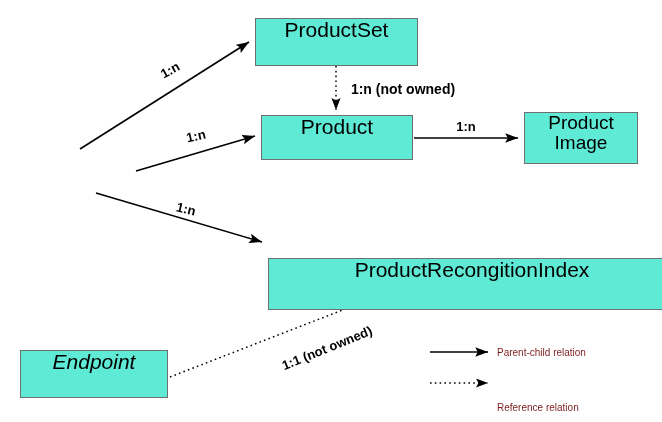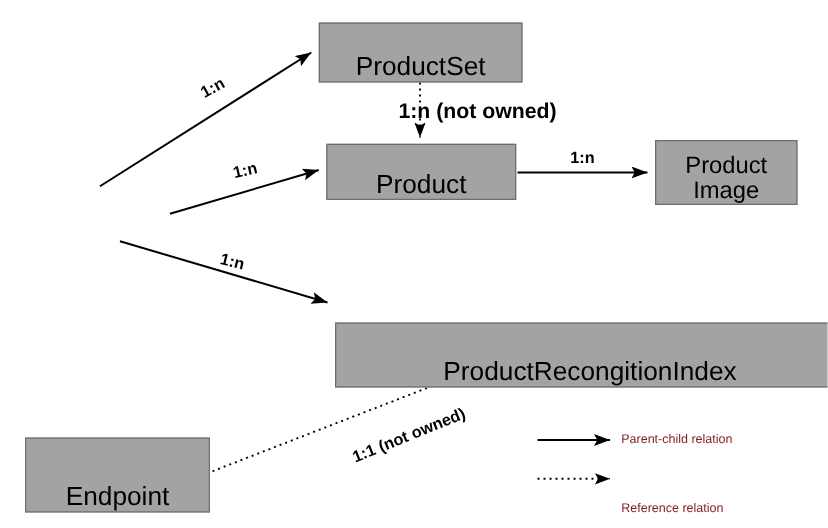--- a/index.html
+++ b/index.html
@@ -23,24 +23,24 @@
   }
   svg.canvas {
     position: absolute;
     left: 0; top: 0;
     width: 662px;
     height: 422px;
   }
   .node {
     position: absolute;
     box-sizing: border-box;
-    background: #a3a3a3;
+    background: #5eead4;
     border: 1.5px solid #6f6f6f;
     display: flex;
-    align-items: flex-end;
+    align-items: flex-start;
     justify-content: center;
     text-align: center;
     line-height: 1.05;
     color: #000;
     z-index: 3;
   }
   .node-label {
     display: block;
     padding: 0 4px;
     white-space: pre-line;
@@ -103,27 +103,27 @@
   <div class="node" id="node-product-image" style="left:524px; top:112px; width:114px; height:52px; font-size:19px;">
     <span class="node-label">Product
 Image</span>
   </div>
 
 
   <div class="node" id="node-product-recongition-index" style="left:268px; top:214px; width:408px; height:52px; font-size:21px;margin-top:44px;">
     <span class="node-label">ProductRecongitionIndex</span>
   </div>
 
-  <div class="node" id="node-endpoint" style="left:20px; top:350px; width:148px; height:60px; font-size:21px;">
+  <div class="node" id="node-endpoint" style="left:20px; top:350px; width:148px; height:48px; font-size:21px;font-style:italic;">
     <span class="node-label">Endpoint</span>
   </div>
 
   <div class="edge-label" style="left:170px; top:70px; font-size:13px; transform: translate(-50%,-50%) rotate(-29deg);">1:n</div>
 
-  <div class="edge-label" style="left:382px; top:89px; font-size:17px; transform: translate(-50%,-50%);">1:n (not owned)</div>
+  <div class="edge-label" style="left:403px; top:89px; font-size:14px; transform: translate(-50%,-50%);">1:n (not owned)</div>
 
   <div class="edge-label" style="left:196px; top:136px; font-size:13px; transform: translate(-50%,-50%) rotate(-13deg);">1:n</div>
 
   <div class="edge-label" style="left:466px; top:126px; font-size:13px; transform: translate(-50%,-50%);">1:n</div>
 
   <div class="edge-label" style="left:186px; top:209px; font-size:13px; transform: translate(-50%,-50%) rotate(14deg);">1:n</div>
 
   <div class="edge-label" style="left:327px; top:348px; font-size:13px; transform: translate(-50%,-50%) rotate(-22deg);">1:1 (not owned)</div>
 
   <div class="legend-label" style="left:497px; top:352px; transform: translateY(-50%);">Parent-child relation</div>

